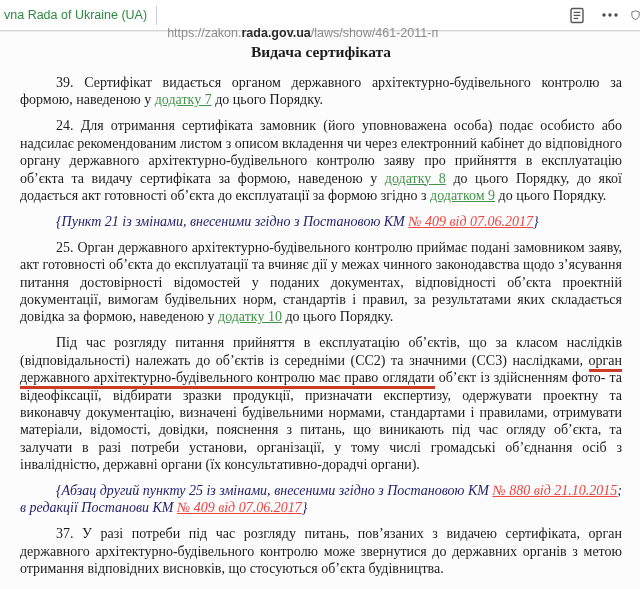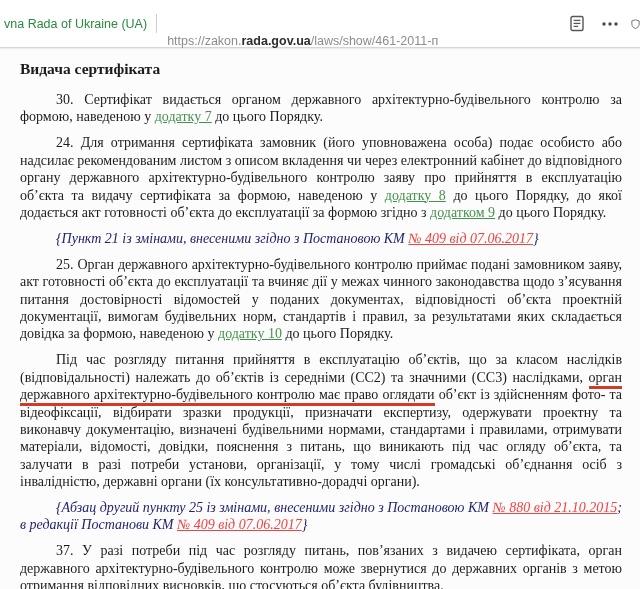--- a/index.html
+++ b/index.html
@@ -4,21 +4,21 @@
 <style>
   * { box-sizing: border-box; }
   html, body { margin: 0; padding: 0; }
   body {
     width: 640px; height: 589px; overflow: hidden;
     background: #fcfcfc;
   }
 
   
   .browser-bar {
-    height: 48px; background: #ffffff;
+    height: 31px; background: #ffffff;
     border-bottom: 1px solid #d6d6d6;
     display: flex; align-items: center;
     font-family: "Liberation Sans", sans-serif;
     font-size: 12.5px;
     box-shadow: 0 1px 0 #ececec;
   }
   .ev-label { color: #2b8a3e; margin-left: 4px; white-space: nowrap; }
   .bar-divider { width: 1px; height: 19px; background: #cfcfcf; margin: 0 10px 0 9px; flex: 0 0 1px; }
   .url-box { white-space: nowrap; overflow: hidden; margin-top: 35px; }
   .url-dim { color: #8c8c8c; }
@@ -32,21 +32,21 @@
   
   .page {
     padding: 7px 18px 0 20px;
     font-family: "Liberation Serif", serif;
     font-size: 14px;
     line-height: 17.4px;
     color: #1c1c1c;
     text-align: justify;
   }
   .doc-title {
-    text-align: left;
+    text-align: center;
     font-size: 15.5px;
     font-weight: bold;
     margin: 5px 0 13px 0;
     line-height: 18px;
     text-indent: 0;
   }
   .page p { margin: 0 0 8.5px 0; text-indent: 36px; }
   .page p.note { font-style: italic; color: #23236e; }
   a.doc-link { color: #44934a; text-decoration: underline; cursor: pointer; }
   a.note-link { color: #ef4444; text-decoration: underline; cursor: pointer; }
@@ -82,21 +82,21 @@
       <svg width="16" height="18" viewBox="0 0 16 18">
         <path d="M8 1.5 L14.5 3.5 V9 C14.5 13 11.8 15.8 8 17 C4.2 15.8 1.5 13 1.5 9 V3.5 Z" fill="none" stroke="#565656" stroke-width="1.4"></path>
       </svg>
     </span>
   </span>
 </div>
 
 <div class="page">
   <div class="doc-title">Видача сертифіката</div>
   <div>
-      <p class="body-paragraph"><span>30. Сертифікат видається органом державного архітектурно-будівельного контролю за формою, наведеною у </span><a href="#" class="doc-link">додатку 7</a><span> до цього Порядку.</span></p>
+      <p class="body-paragraph"><span>39. Сертифікат видається органом державного архітектурно-будівельного контролю за формою, наведеною у </span><a href="#" class="doc-link">додатку 7</a><span> до цього Порядку.</span></p>
       <p class="body-paragraph"><span>24. Для отримання сертифіката замовник (його уповноважена особа) подає особисто або надсилає рекомендованим листом з описом вкладення чи через електронний кабінет до відповідного органу державного архітектурно-будівельного контролю заяву про прийняття в експлуатацію об’єкта та видачу сертифіката за формою, наведеною у </span><a href="#" class="doc-link">додатку 8</a><span> до цього Порядку, до якої додається акт готовності об’єкта до експлуатації за формою згідно з </span><a href="#" class="doc-link">додатком 9</a><span> до цього Порядку.</span></p>
       <p class="note"><span>{Пункт 21 із змінами, внесеними згідно з Постановою КМ </span><a href="#" class="note-link">№ 409 від 07.06.2017</a><span>}</span></p>
       <p class="body-paragraph"><span>25. Орган державного архітектурно-будівельного контролю приймає подані замовником заяву, акт готовності об’єкта до експлуатації та вчиняє дії у межах чинного законодавства щодо з’ясування питання достовірності відомостей у поданих документах, відповідності об’єкта проектній документації, вимогам будівельних норм, стандартів і правил, за результатами яких складається довідка за формою, наведеною у </span><a href="#" class="doc-link">додатку 10</a><span> до цього Порядку.</span></p>
       <p class="body-paragraph"><span>Під час розгляду питання прийняття в експлуатацію об’єктів, що за класом наслідків (відповідальності) належать до об’єктів із середніми (СС2) та значними (СС3) наслідками, </span><span class="red-underline">орган державного архітектурно-будівельного контролю має право оглядати</span><span> об’єкт із здійсненням фото- та відеофіксації, відбирати зразки продукції, призначати експертизу, одержувати проектну та виконавчу документацію, визначені будівельними нормами, стандартами і правилами, отримувати матеріали, відомості, довідки, пояснення з питань, що виникають під час огляду об’єкта, та залучати в разі потреби установи, організації, у тому числі громадські об’єднання осіб з інвалідністю, державні органи (їх консультативно-дорадчі органи).</span></p>
       <p class="note"><span>{Абзац другий пункту 25 із змінами, внесеними згідно з Постановою КМ </span><a href="#" class="note-link">№ 880 від 21.10.2015</a><span>; в редакції Постанови КМ </span><a href="#" class="note-link">№ 409 від 07.06.2017</a><span>}</span></p>
       <p class="body-paragraph"><span>37. У разі потреби під час розгляду питань, пов’язаних з видачею сертифіката, орган державного архітектурно-будівельного контролю може звернутися до державних органів з метою отримання відповідних висновків, що стосуються об’єкта будівництва.</span></p>
       <p class="body-paragraph"><span>Неподання таких висновків у встановлений строк не є підставою для продовження строку видачі сертифіката або відмови в його видачі.</span></p>
     </div>
 </div>
 

